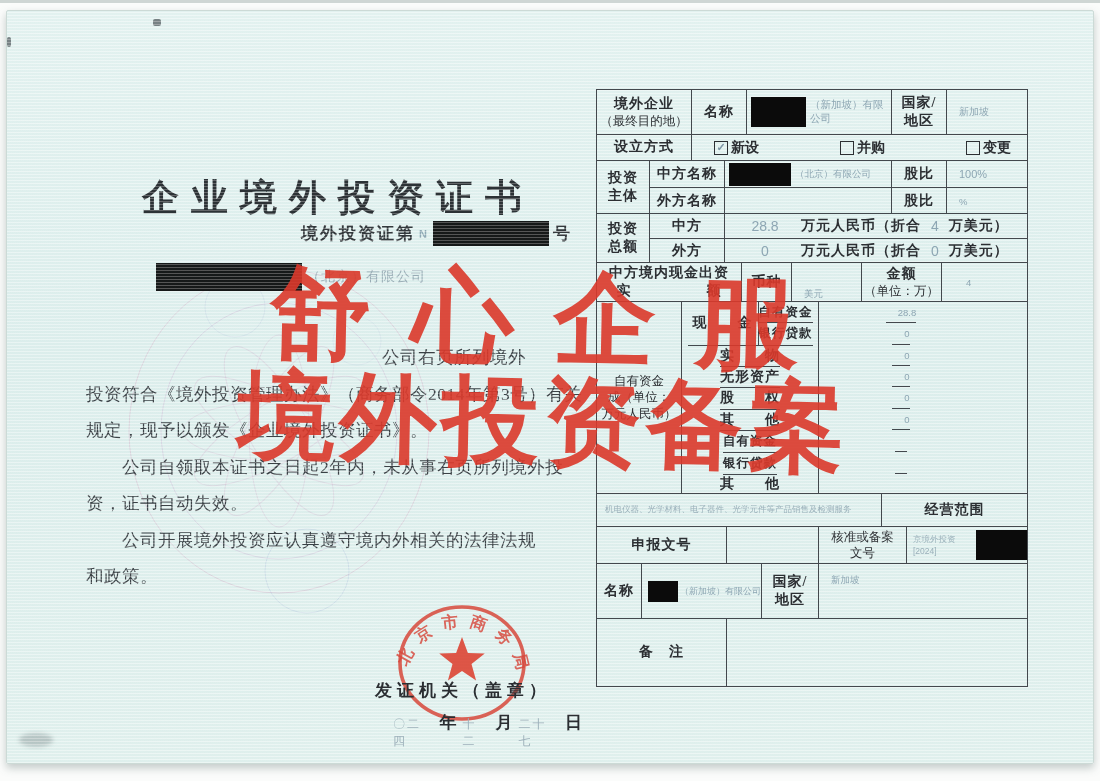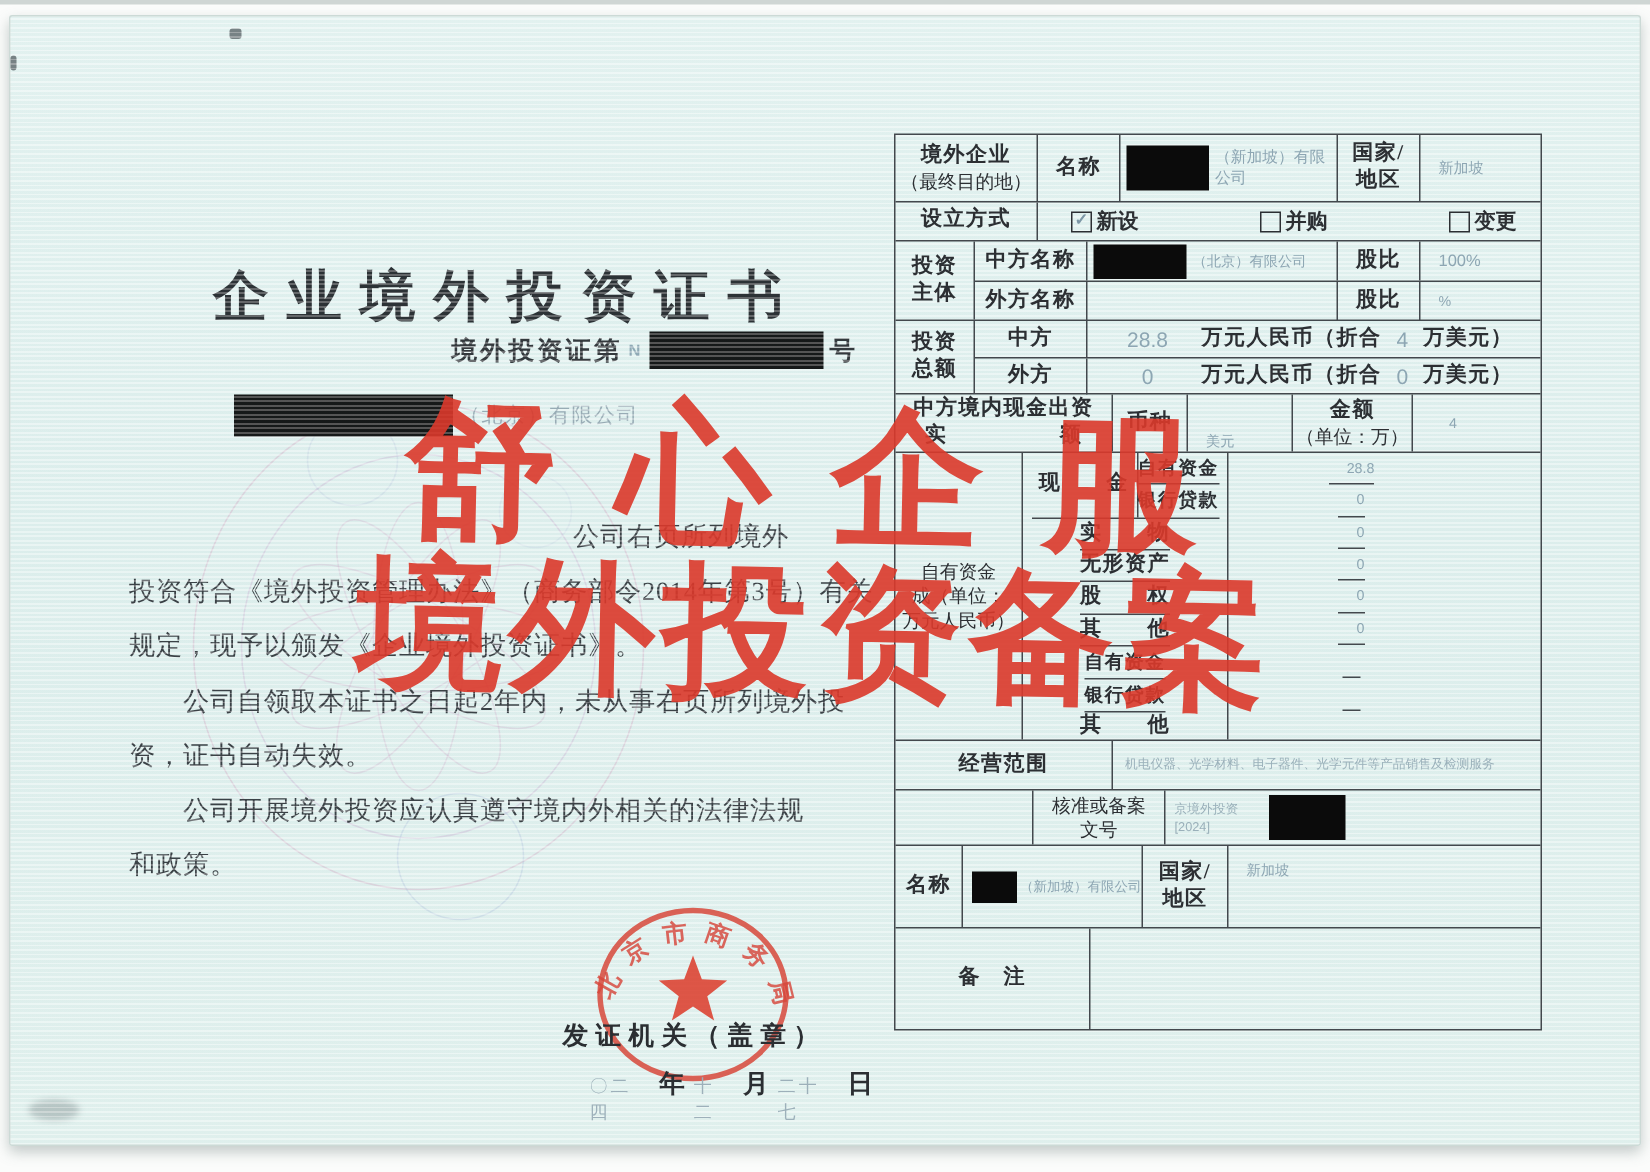--- a/index.html
+++ b/index.html
@@ -346,29 +346,32 @@
         <div class="val-cell hline" style="height:22px">
           <span></span>
         </div>
         <div class="val-cell" style="flex:1">
           <span></span>
         </div>
       </div>
     </div>
 
     <div class="tr" style="height:33px">
+      <div class="td left-align" style="width:285px;justify-content:center;padding-left:8px">
+        <span class="fv tiny">机电仪器、光学材料、电子器件、光学元件等产品销售及检测服务</span>
+      </div>
       <div class="td" style="width:145px">
         <span class="lab">经营范围</span>
       </div>
-      <div class="td left-align" style="width:285px;justify-content:center;padding-left:8px">
-        <span class="fv tiny">机电仪器、光学材料、电子器件、光学元件等产品销售及检测服务</span>
-      </div>
     </div>
 
     <div class="tr" style="height:37px">
+      <div class="td" style="width:130px">
+        <span class="lab">申报文号</span>
+      </div>
       <div class="td" style="width:92px">
         <span class="fv"></span>
       </div>
       <div class="td" style="width:88px">
         <span class="lab lab-sm">核准或备案</span>
         <span class="lab lab-sm">文号</span>
       </div>
       <div class="td inline-val" style="width:120px;padding-left:6px;gap:2px">
         <span class="fv tiny">京境外投资[2024]</span>
         <span class="redact" style="width:56px;height:30px"></span>

